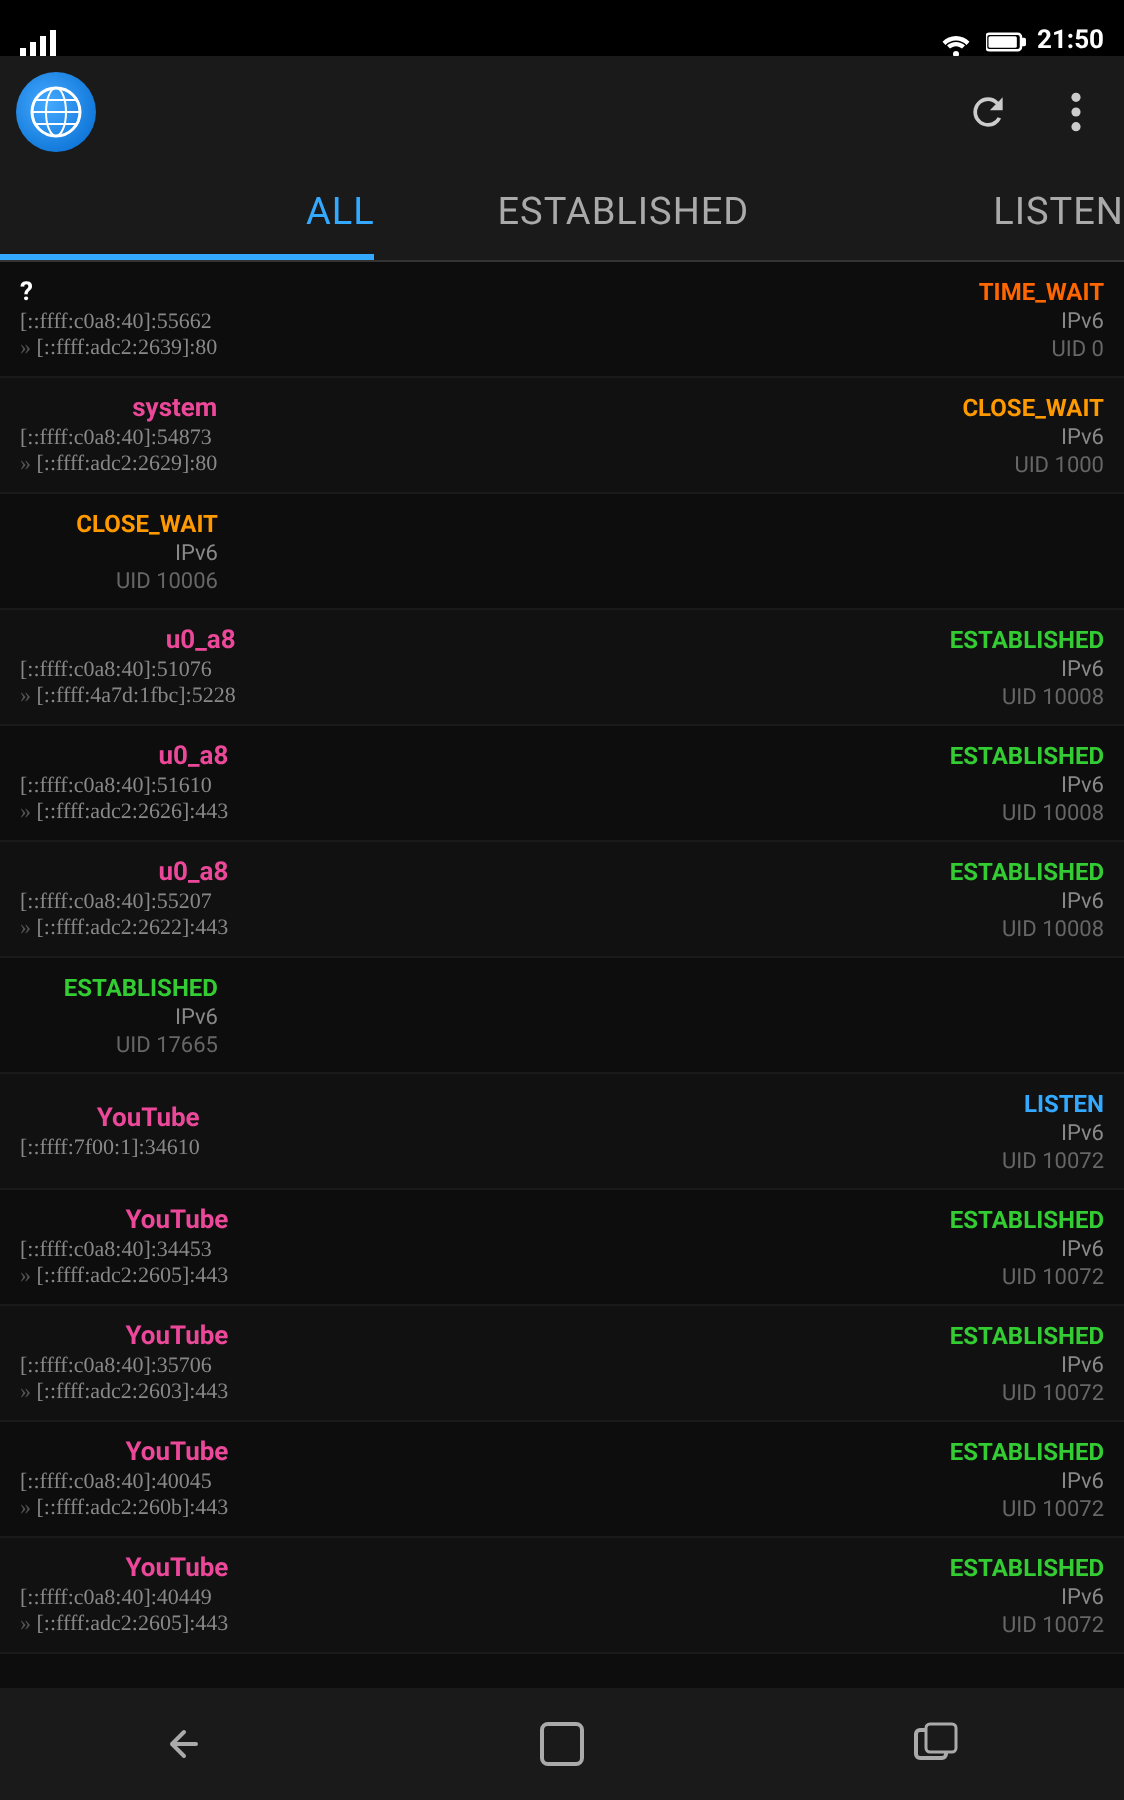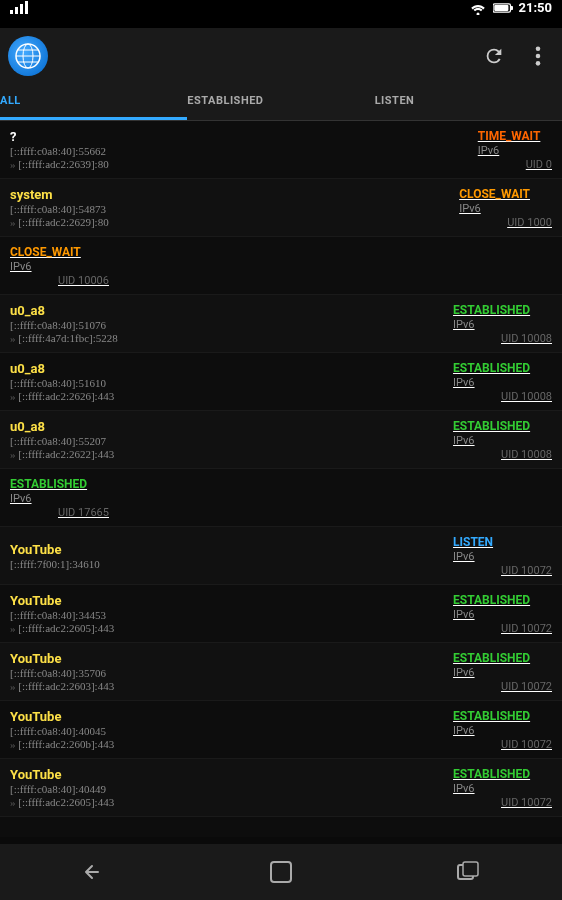--- a/index.html
+++ b/index.html
@@ -11,21 +11,21 @@
       height: 900px;
       overflow: hidden;
       position: relative;
     }
 
     
     .status-bar {
       background: #000;
       height: 28px;
       display: flex;
-      align-items: flex-start;
+      align-items: flex-end;
       justify-content: space-between;
       padding: 0 10px;
     }
     .status-bar-left {
       display: flex;
       gap: 3px;
       align-items: center;
     }
     .status-bar-right {
       display: flex;
@@ -81,24 +81,24 @@
     }
 
     
     .tabs {
       display: flex;
       background: #1a1a1a;
       border-bottom: 1px solid #333;
     }
     .tab {
       flex: 1;
-      text-align: left;
+      text-align: right;
       padding: 10px 0;
-      font-size: 11px;
-      font-weight: bold;
+      font-size: 19px;
+      font-weight: normal;
       color: #aaa;
       cursor: pointer;
       letter-spacing: 0.5px;
       border-bottom: 3px solid transparent;
     }
     .tab.active {
       color: #33aaff;
       border-bottom: 3px solid #33aaff;
     }
 
@@ -127,39 +127,38 @@
     .conn-left {
       display: flex;
       flex-direction: column;
       justify-content: center;
       gap: 1px;
     }
     .conn-name {
       font-size: 13px;
       font-weight: bold;
     }
-    .conn-name.blue { color: #fde047; }
+    .conn-name.blue { color: #ec4899; text-align: right; }
     .conn-name.white { color: #ffffff; }
     .conn-addr {
       font-size: 11px;
       color: #888;
       font-family: Liberation Serif, serif;
     }
     .conn-addr.arrow::before {
       content: '» ';
       color: #555;
     }
 
     .conn-right {
       display: flex;
       flex-direction: column;
-      align-items: flex-start;
+      align-items: flex-end;
       justify-content: center;
       gap: 1px;
-      text-decoration: underline;
     }
     .conn-status {
       font-size: 12px;
       font-weight: bold;
     }
     .status-timewait { color: #ff6600; }
     .status-closewait { color: #ff9900; }
     .status-established { color: #33cc33; }
     .status-listen { color: #33aaff; }
 

